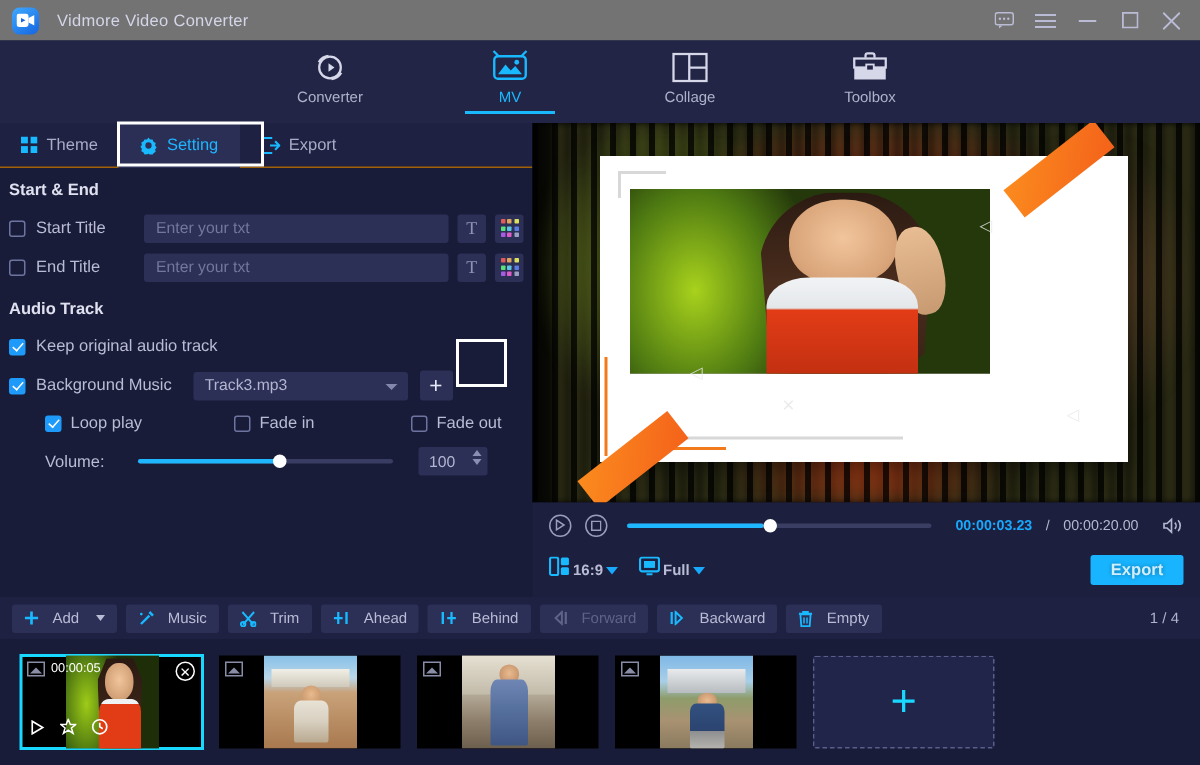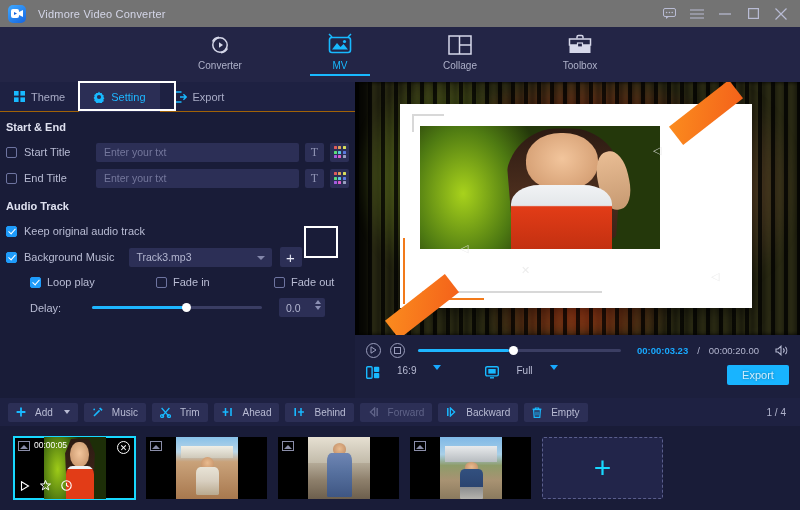--- a/index.html
+++ b/index.html
@@ -249,21 +249,21 @@
   .ptrack { position:relative; width:225px; height:3px; background:#3b3e63;
             border-radius:2px; margin-left:4px; }
   .ptrack .pfill { position:absolute; left:0; top:0; height:3px; width:45%;
                    background:#1eb6ff; border-radius:2px; }
   .ptrack .pknob { position:absolute; left:45%; top:-3px; width:9px; height:9px;
                    background:#fff; border-radius:50%; }
   .timecur { font-size:9.5px; color:#18a9ff; font-weight:bold; margin-left:7px; }
   .timetot { font-size:9.5px; color:#b4b7d0; }
   .spk { margin-left:7px; color:#b4b7d0; display:flex; }
 
-  .pb-row2 { display:flex; align-items:flex-start; height:30px; padding:0 11px; gap:17px; }
+  .pb-row2 { display:flex; align-items:center; height:30px; padding:0 11px; gap:2px;font-weight:bold; }
   .ratio-lbl { font-size:10px; color:#b9bcd4; }
   .caret2 { width:0;height:0;border-left:4px solid transparent;
             border-right:4px solid transparent;border-top:5px solid #18a9ff; }
   .exportbtn {
     margin-left:auto; width:62px; height:20px; border-radius:2px;
     background:#18b4ff; color:#cfeeff; font-size:11px;
     display:flex; align-items:center; justify-content:center;
     text-shadow: 0 0 3px rgba(0,0,0,.35);
   }
 
@@ -568,35 +568,35 @@
       <span class="opt" style="width:118px">
         <span class="cb"></span>
         <span class="cblabel">Fade in</span>
       </span>
       <span class="opt">
         <span class="cb"></span>
         <span class="cblabel">Fade out</span>
       </span>
     </div>
 
-
     <div class="sliderrow">
-      <span class="sl-label">Delay:</span>
+      <span class="sl-label">Volume:</span>
       <span class="track">
         <i class="fill" style="width:55%"></i>
           <i class="knob" style="left:calc(55% - 4px)"></i>
       </span>
       <span class="numbox">
-        <span>0.0</span>
+        <span>100</span>
         <span class="spin">
             <i class="up"></i>
             <i class="dn"></i>
           </span>
       </span>
     </div>
+
   </div>
 
   <div class="preview">
     <div class="bg-blur"></div>
     <div class="bg-blur2"></div>
     <div class="stripes"></div>
     <div class="polaroid">
       <div class="pol-corner"></div>
       <div class="pol-inner">
         <i class="hair"></i>

